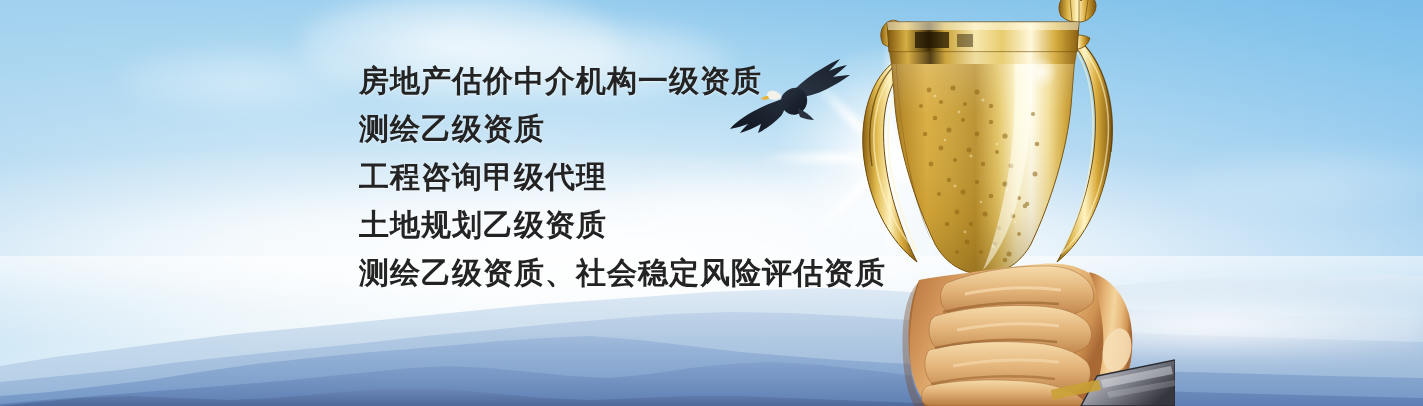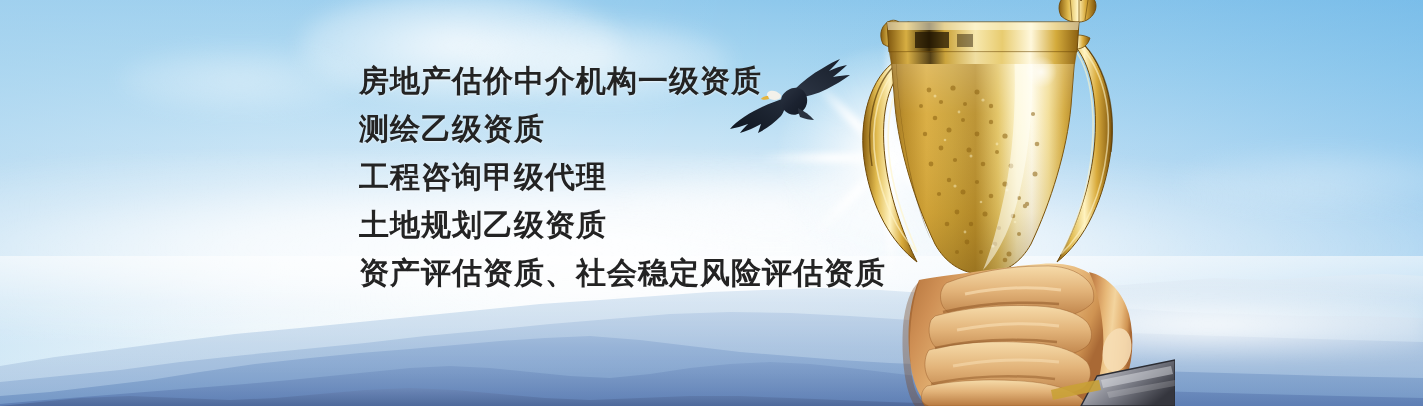--- a/index.html
+++ b/index.html
@@ -556,16 +556,16 @@
     </g>
 
     <path d="M206,396 C222,392 240,388 254,386 L256,396 C240,399 222,403 208,406 Z" fill="#c9a136" opacity="0.9"></path>
   </svg>
 
   <div class="headline">
     <div class="hl-line">房地产估价中介机构一级资质</div>
     <div class="hl-line">测绘乙级资质</div>
     <div class="hl-line">工程咨询甲级代理</div>
     <div class="hl-line">土地规划乙级资质</div>
-    <div class="hl-line">资产评估资质、社会稳定风险评估资质</div>
+    <div class="hl-line">测绘乙级资质、社会稳定风险评估资质</div>
   </div>
 
 </div>
 
 </body></html>

